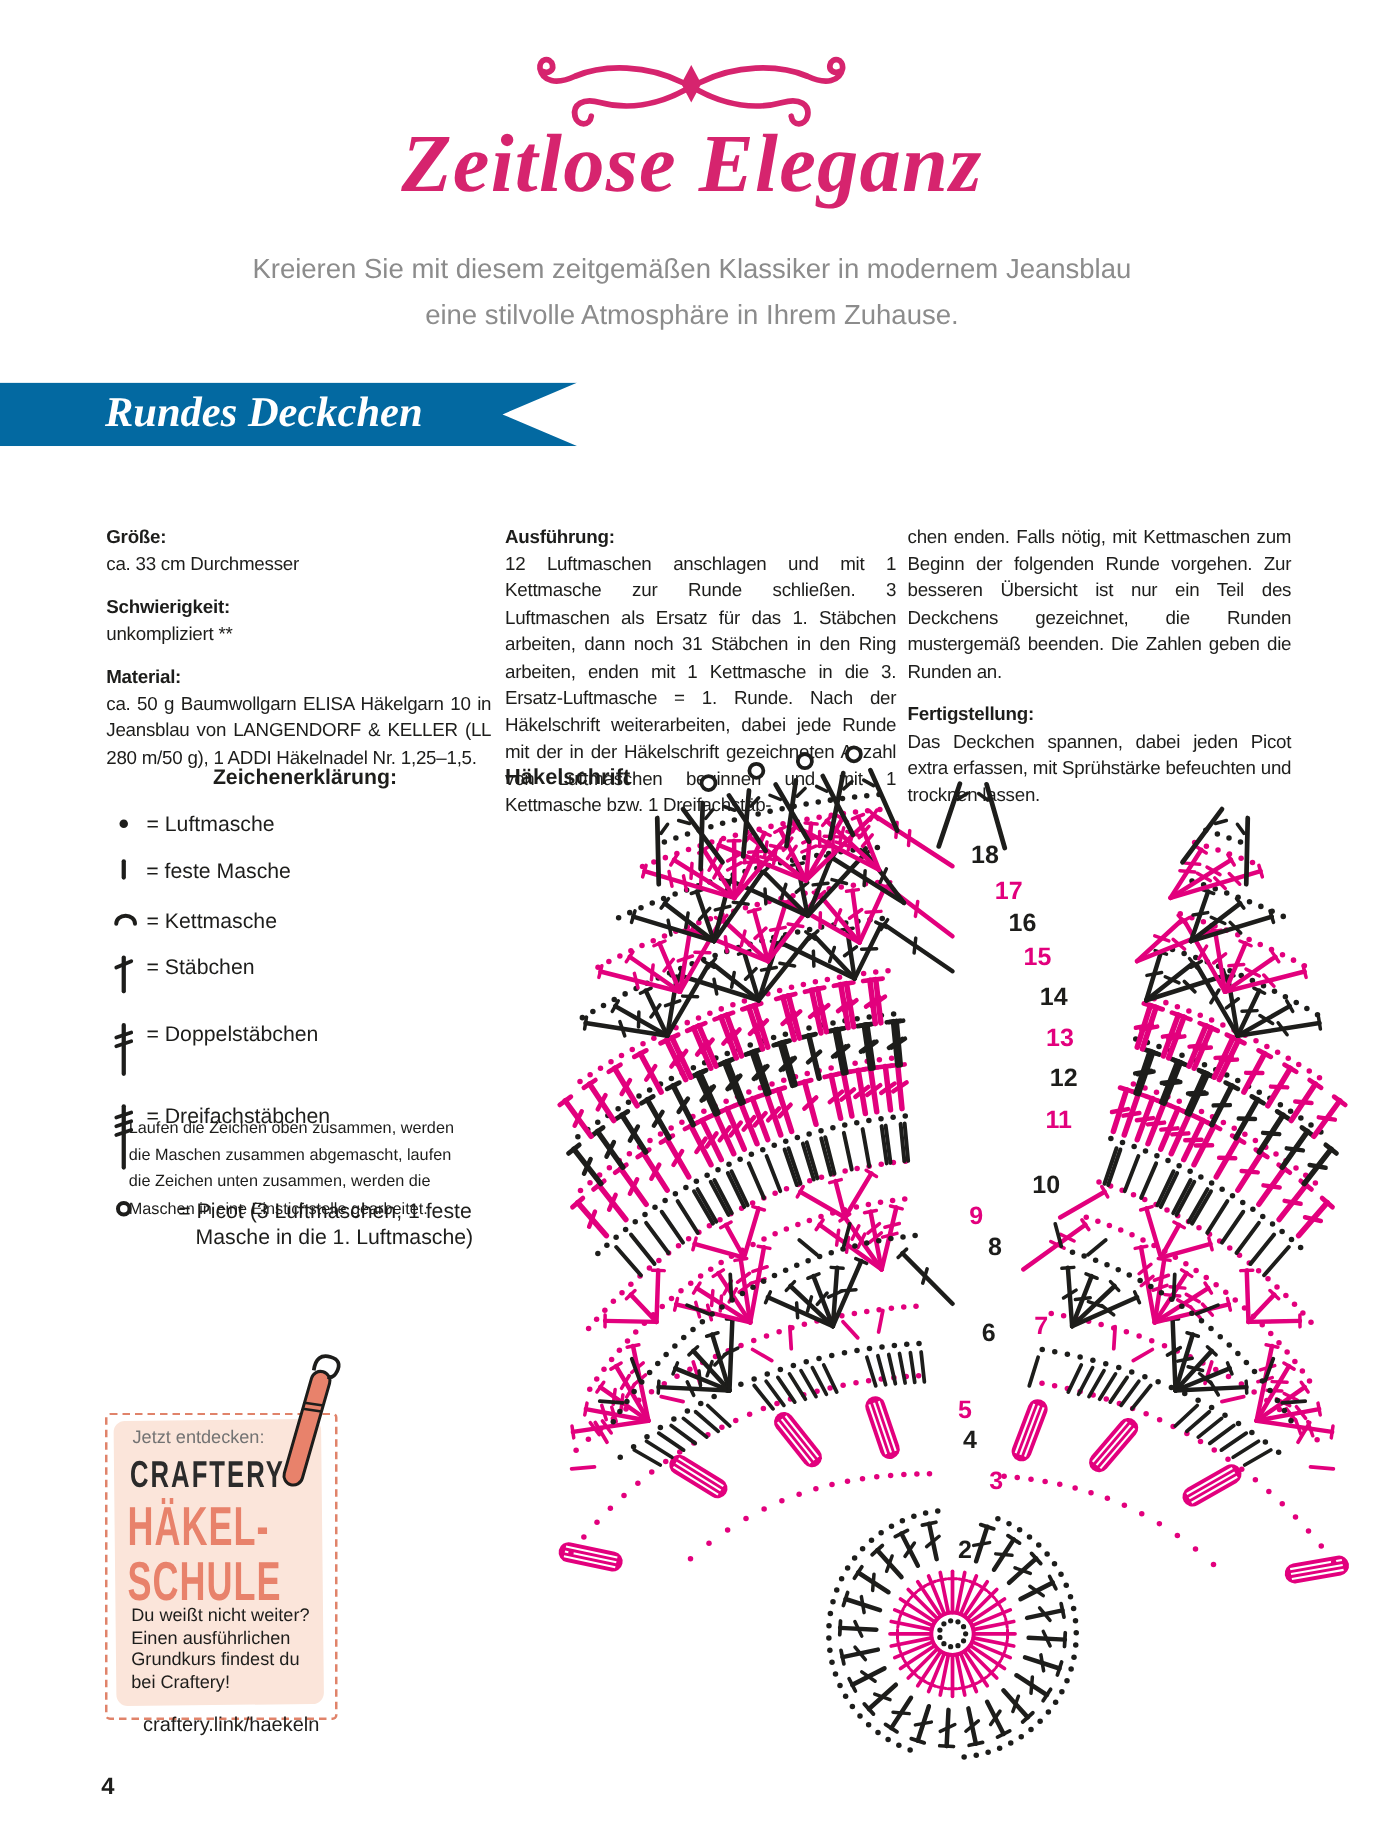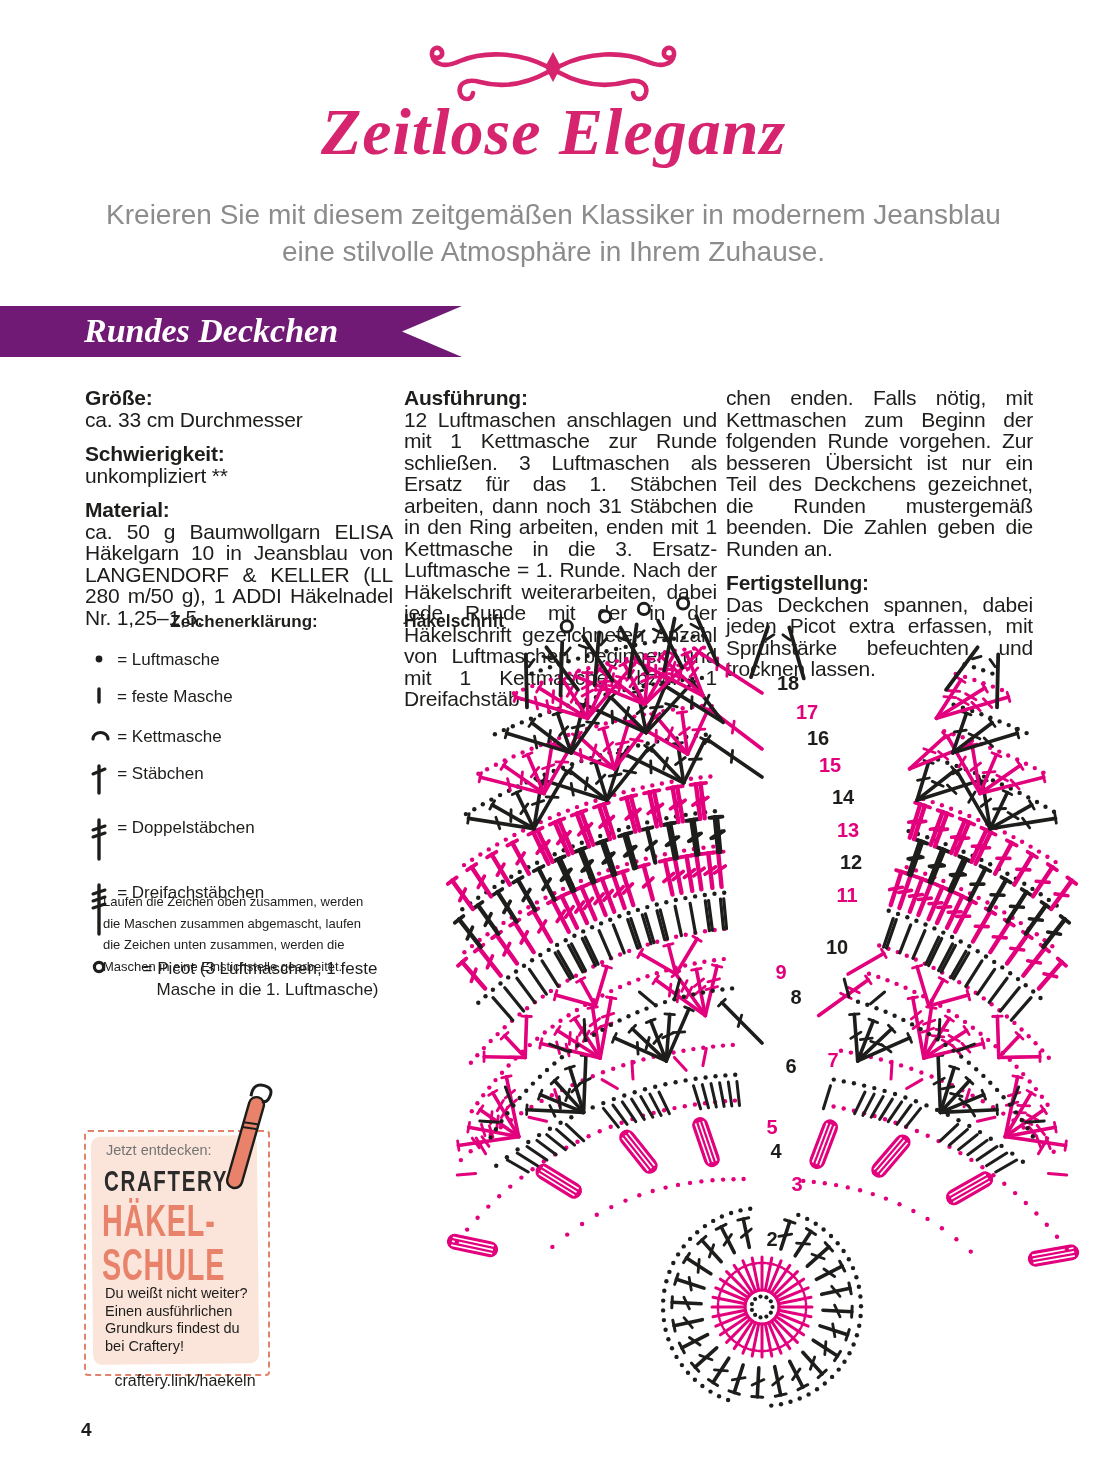--- a/index.html
+++ b/index.html
@@ -4,27 +4,27 @@
 <style>
   html,body{margin:0;padding:0;background:#fff;}
   .page{position:relative;width:1107px;height:1476px;background:#ffffff;overflow:hidden;
         font-family:"Liberation Sans",sans-serif;color:#1d1d1b;}
   .abs{position:absolute;}
   
   .flourish{left:408px;top:44px;width:290px;height:66px;}
   .title{left:0;top:94px;width:1107px;text-align:center;
          font-family:"Liberation Serif",serif;font-style:italic;font-weight:bold;
          font-size:66px;color:#d6246e;letter-spacing:1px;}
-  .subtitle{left:0;top:196px;width:1107px;text-align:center;font-size:28px;line-height:37px;color:#8c8c8c;}
-  .banner{left:0;top:306px;width:462px;height:51px;background:#701a75;
+  .subtitle{left:0;top:196px;width:1107px;text-align:center;font-size:22px;line-height:37px;color:#8c8c8c;}
+  .banner{left:0;top:306px;width:462px;height:51px;background:#0369a1;
           clip-path:polygon(0 0,100% 0,calc(100% - 60px) 50%,100% 100%,0 100%);}
   .banner span{display:block;padding-left:84px;line-height:50px;color:#ffffff;
           font-family:"Liberation Serif",serif;font-style:italic;font-weight:bold;font-size:34px;}
   
-  .col{font-size:21px;line-height:21.5px;letter-spacing:-0.2px;}
+  .col{font-size:15px;line-height:21.5px;letter-spacing:-0.2px;margin-top:32px;}
   .col1{left:85px;top:387px;width:308px;}
   .col2{left:404px;top:387px;width:313px;}
   .col3{left:726px;top:387px;width:307px;}
   .hd{font-weight:bold;}
   .gap{height:13px;}
   .just{text-align:justify;}
   .haekelschrift{left:404px;top:611px;font-size:17.5px;font-weight:bold;}
   
   .legend{left:85px;top:611px;width:318px;font-size:17px;line-height:21.5px;text-align:center;}
   .lrow{display:flex;align-items:flex-start;margin-bottom:6px;margin-top:16px;}

